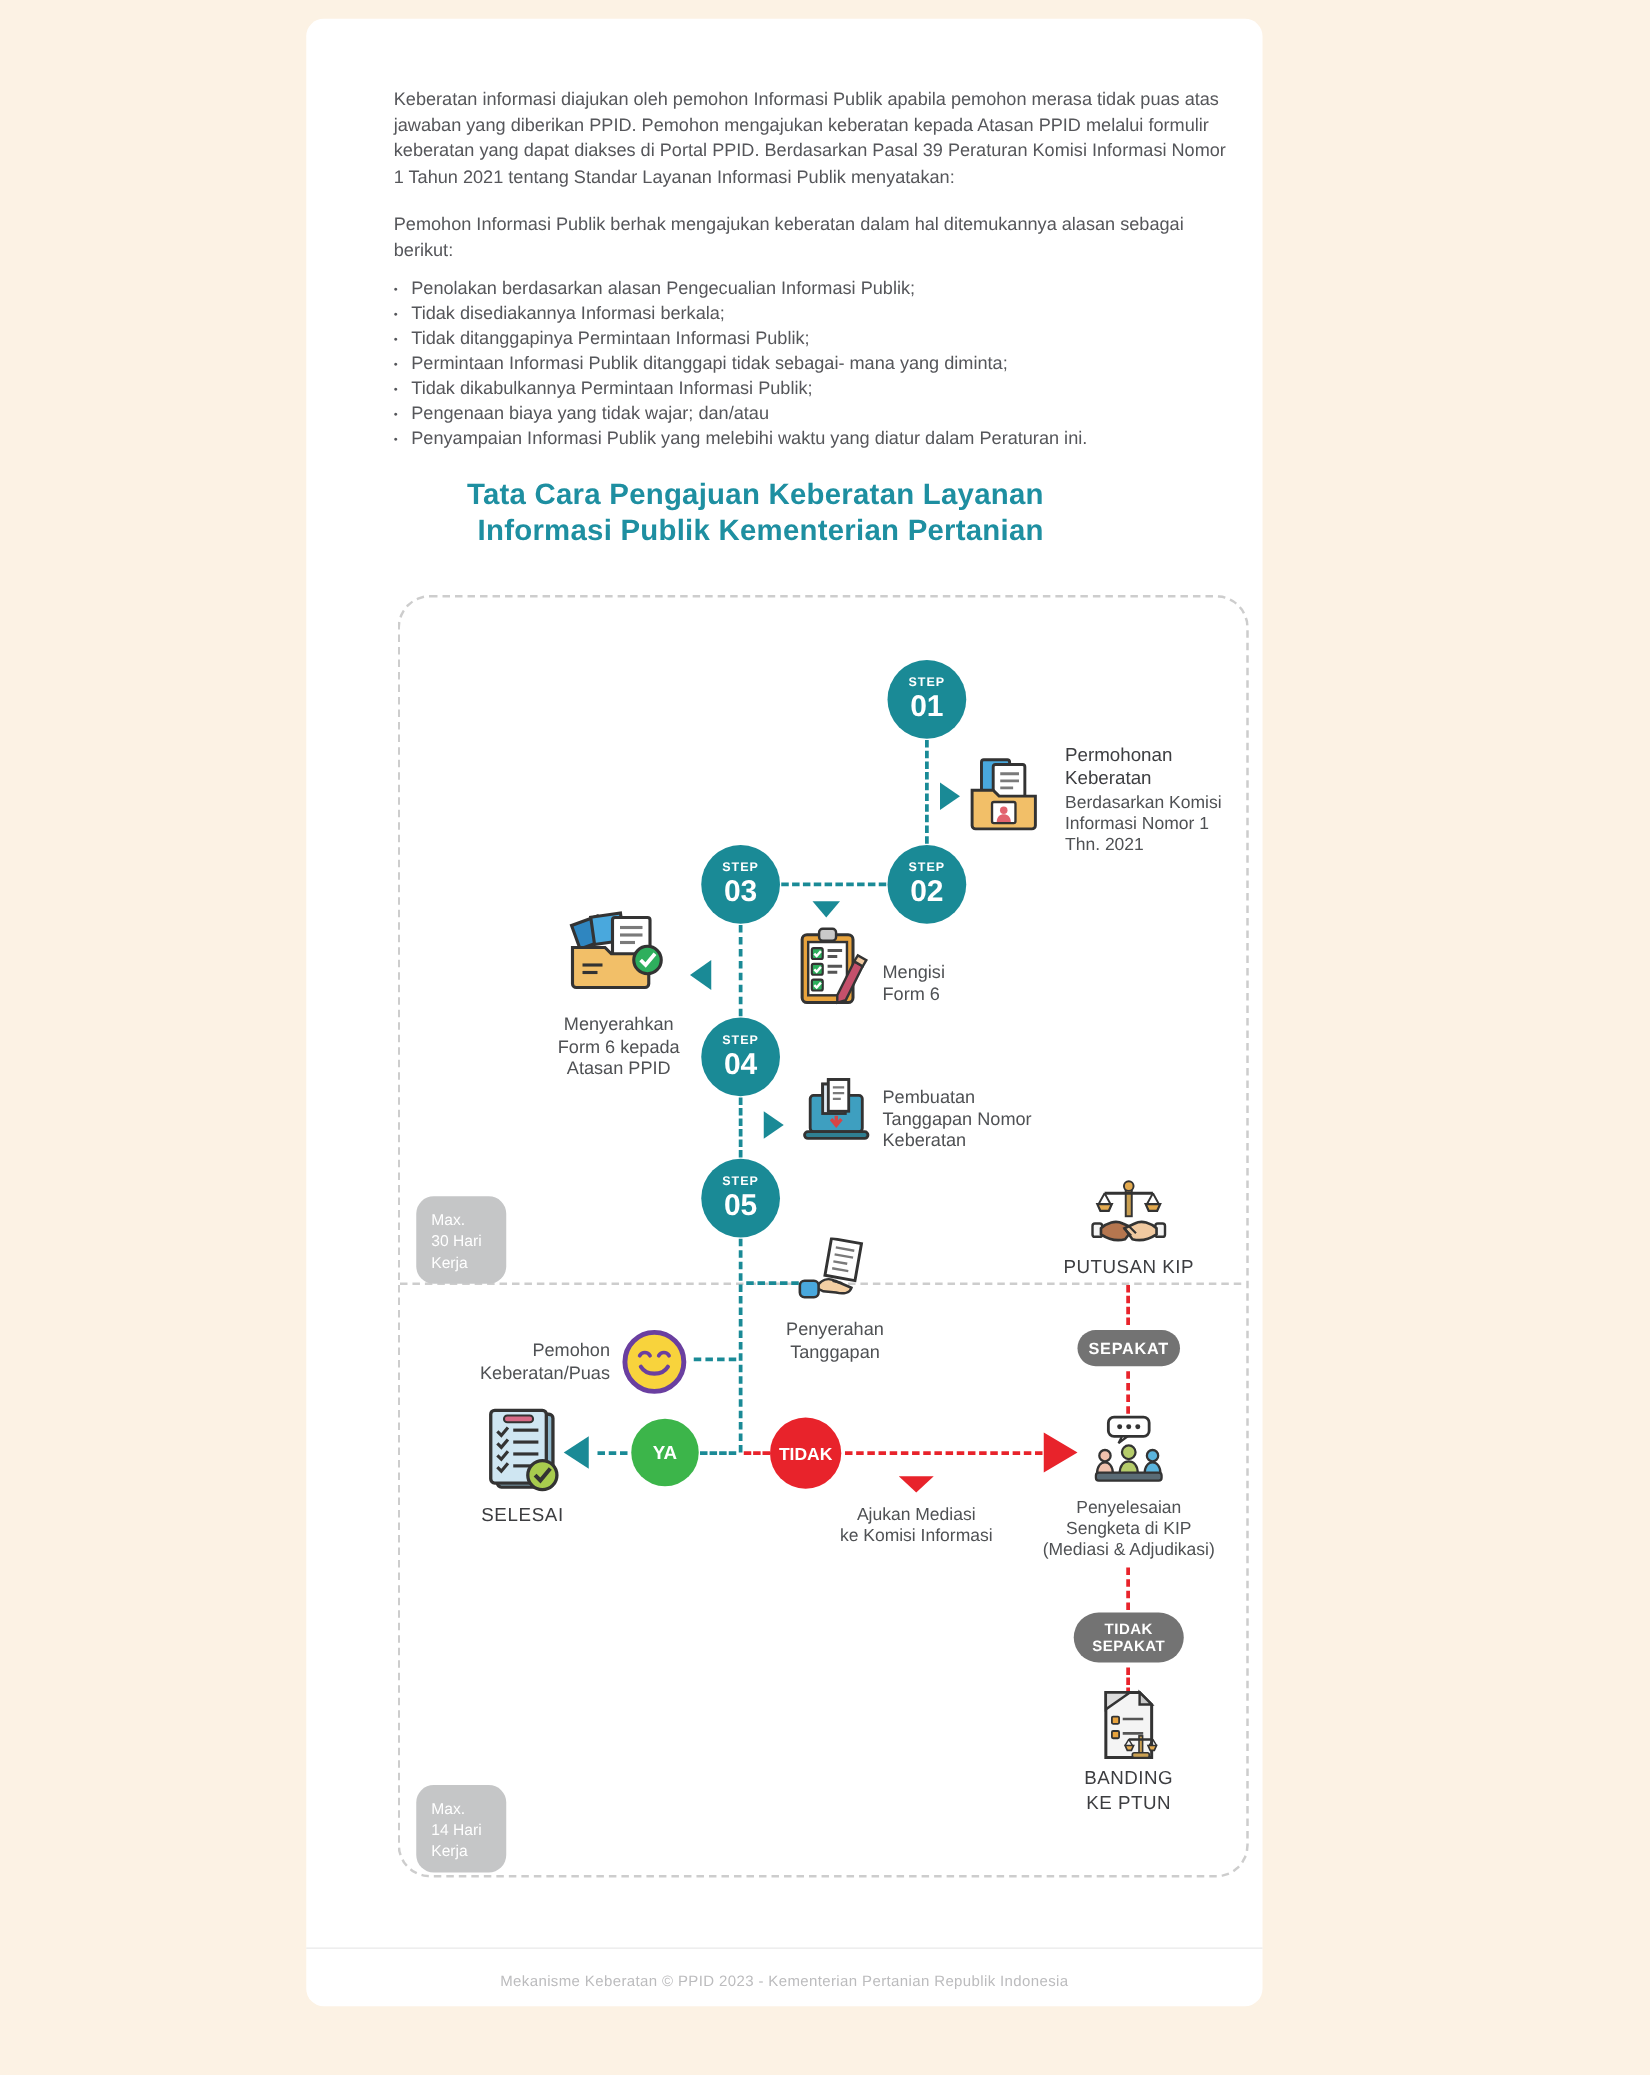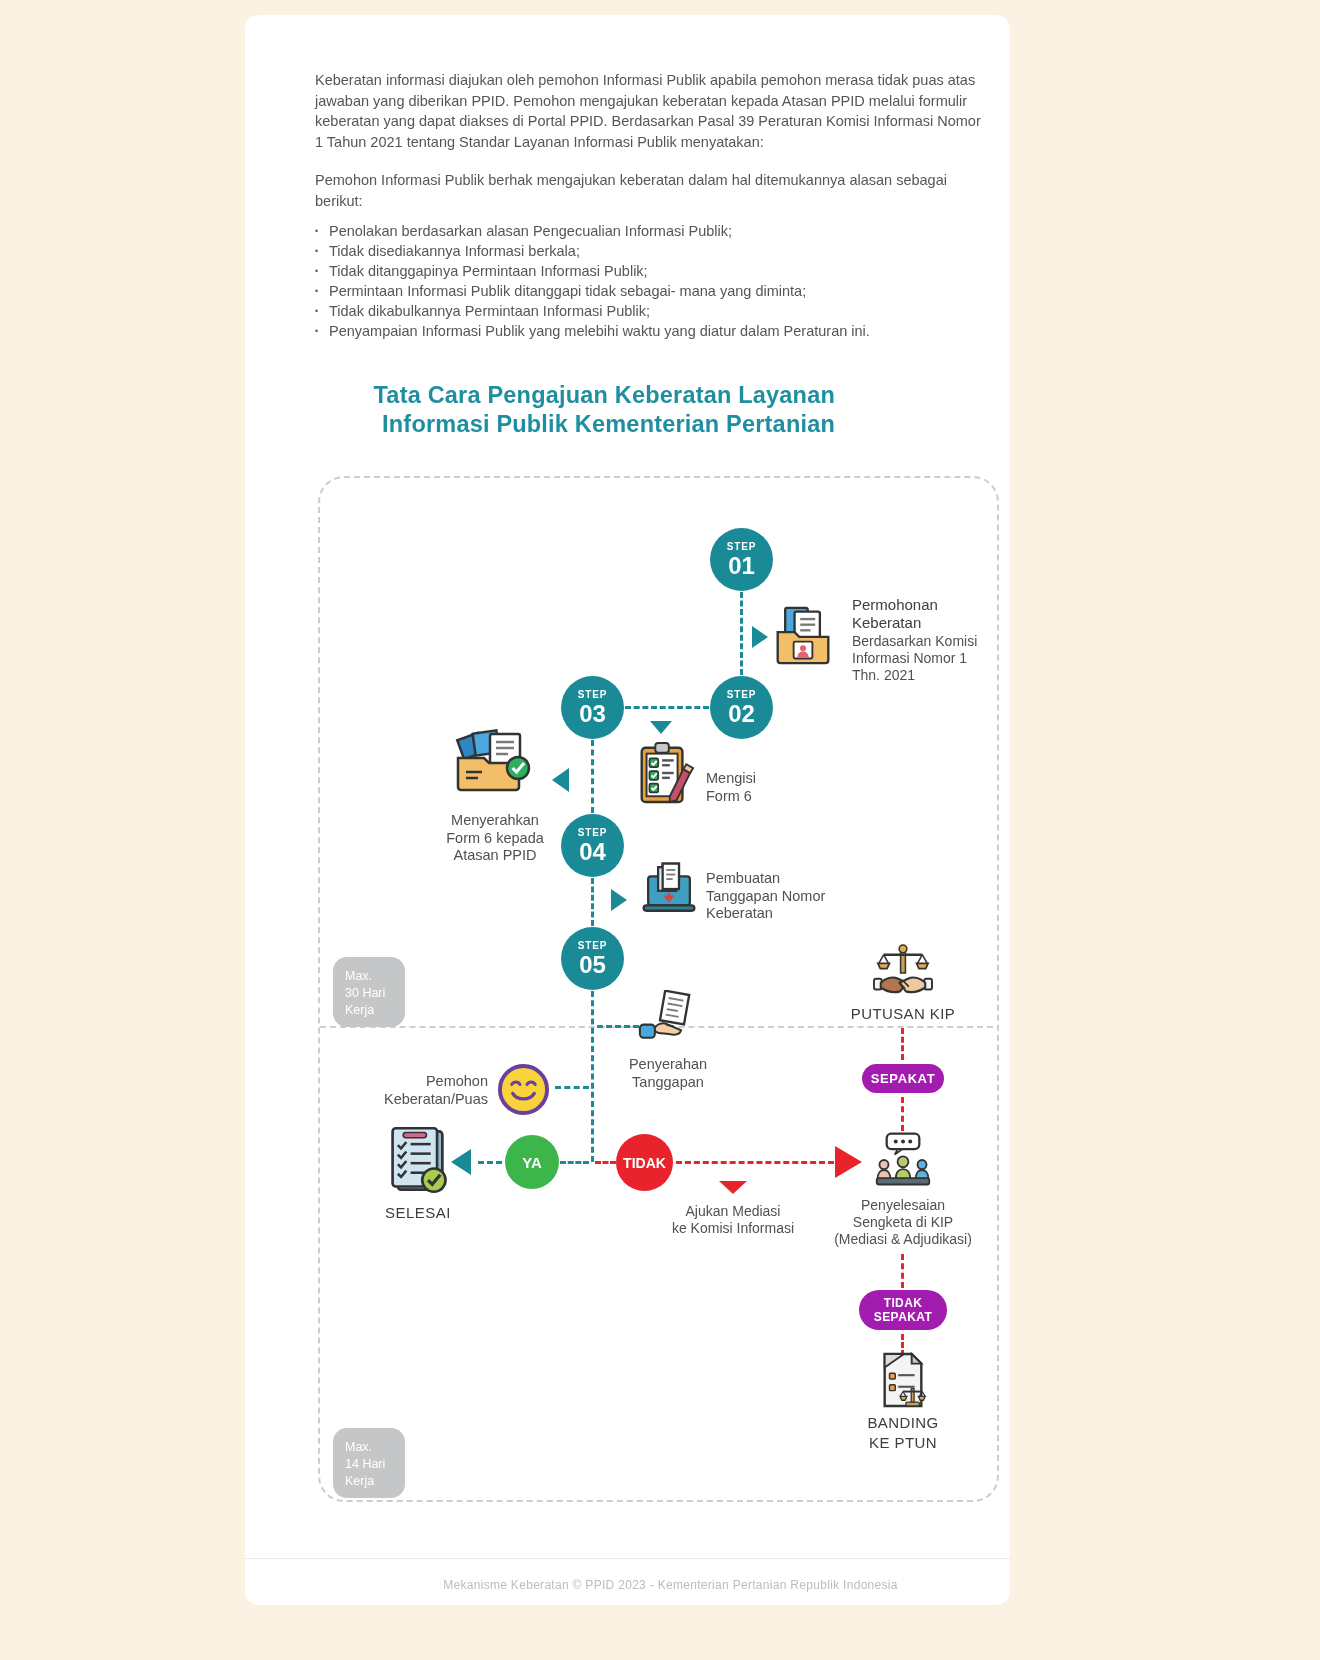--- a/index.html
+++ b/index.html
@@ -19,41 +19,42 @@
   .rdash-h{border-top:3px dashed #e8232b;height:0;}
   .rdash-v{border-left:3px dashed #e8232b;width:0;}
   .step{width:63px;height:63px;border-radius:50%;background:#1a8a96;color:#fff;display:flex;flex-direction:column;align-items:center;justify-content:center;z-index:3;}
   .step .lbl{font-size:10px;font-weight:700;letter-spacing:0.8px;line-height:1;}
   .step .num{font-size:24px;font-weight:800;line-height:1;margin-top:2px;}
   .node-label{font-size:14.5px;color:#4f5154;line-height:1.22;white-space:pre-line;}
   .node-label.bold{font-weight:400;color:#3c3d40;}
   .node-label.center{text-align:center;}
   .node-label.right{text-align:right;}
   .circle-node{border-radius:50%;color:#fff;font-weight:700;display:flex;align-items:center;justify-content:center;z-index:3;}
-  .pill{background:#a21caf;color:#fff;font-weight:700;text-align:center;display:flex;align-items:center;justify-content:center;z-index:3;}
+  .pill{background:#737373;color:#fff;font-weight:700;text-align:center;display:flex;align-items:center;justify-content:center;z-index:3;}
   .timer{background:#c5c6c7;color:#ffffff;border-radius:14px;font-size:12.5px;line-height:1.35;padding:11px 6px 0 12px;white-space:pre-line;z-index:4;box-sizing:border-box;}
   .tri{width:0;height:0;z-index:3;}
   .footer-line{border-top:1px solid #e9e9e9;height:0;}
   .footer-text{font-size:12px;color:#bcbcbe;text-align:center;letter-spacing:0.3px;}
   .icon svg{display:block;width:100%;height:100%;}
 </style>
 </head>
 <body>
 
 <div class="canvas">
   <div class="card"></div>
 
   <div class="abs body-text" style="left:315px;top:70px;width:677px;">Keberatan informasi diajukan oleh pemohon Informasi Publik apabila pemohon merasa tidak puas atas jawaban yang diberikan PPID. Pemohon mengajukan keberatan kepada Atasan PPID melalui formulir keberatan yang dapat diakses di Portal PPID. Berdasarkan Pasal 39 Peraturan Komisi Informasi Nomor 1 Tahun 2021 tentang Standar Layanan Informasi Publik menyatakan:</div>
   <div class="abs body-text" style="left:315px;top:170px;width:677px;">Pemohon Informasi Publik berhak mengajukan keberatan dalam hal ditemukannya alasan sebagai berikut:</div>
   <ul class="abs bullets" style="left:315px;top:221px;width:680px;">
     <li>Penolakan berdasarkan alasan Pengecualian Informasi Publik;</li>
     <li>Tidak disediakannya Informasi berkala;</li>
     <li>Tidak ditanggapinya Permintaan Informasi Publik;</li>
     <li>Permintaan Informasi Publik ditanggapi tidak sebagai- mana yang diminta;</li>
     <li>Tidak dikabulkannya Permintaan Informasi Publik;</li>
+    <li>Pengenaan biaya yang tidak wajar; dan/atau</li>
     <li>Penyampaian Informasi Publik yang melebihi waktu yang diatur dalam Peraturan ini.</li>
   </ul>
 
   <div class="abs heading" style="left:315px;top:381px;width:520px;">Tata Cara Pengajuan Keberatan Layanan
 Informasi Publik Kementerian Pertanian</div>
 
   <div class="abs flowbox" style="left:318px;top:476px;width:677px;height:1022px;"></div>
   <div class="abs gdash-h" style="left:320px;top:1026px;width:673px;"></div>
 
   <div class="abs timer" style="left:333px;top:957px;width:72px;height:70px;">Max.
@@ -301,14 +302,14 @@
       <path d="M25 48h7l-1.8 4h-3.4z" fill="#e3aa4f" stroke="#333" stroke-width="1.4"></path>
       <path d="M44 48h7l-1.8 4h-3.4z" fill="#e3aa4f" stroke="#333" stroke-width="1.4"></path>
       <path d="M28 43l-3 5m3-5l3 5M48 43l-3 5m3-5l3 5" stroke="#333" stroke-width="1.2" fill="none"></path>
       <rect x="31" y="54" width="14" height="4" rx="1.5" fill="#caa052" stroke="#333" stroke-width="1.4"></rect>
     </svg>
   </div>
   <div class="abs node-label bold center" style="left:848px;top:1413px;width:110px;font-size:15px;line-height:1.3;letter-spacing:0.4px;">BANDING
 KE PTUN</div>
 
   <div class="abs footer-line" style="left:245px;top:1558px;width:765px;"></div>
-  <div class="abs footer-text" style="left:245px;top:1578px;width:765px;padding-left:43px;">Mekanisme Keberatan © PPID 2023 - Kementerian Pertanian Republik Indonesia</div>
+  <div class="abs footer-text" style="left:245px;top:1578px;width:765px;">Mekanisme Keberatan © PPID 2023 - Kementerian Pertanian Republik Indonesia</div>
 </div>
 
 </body></html>

